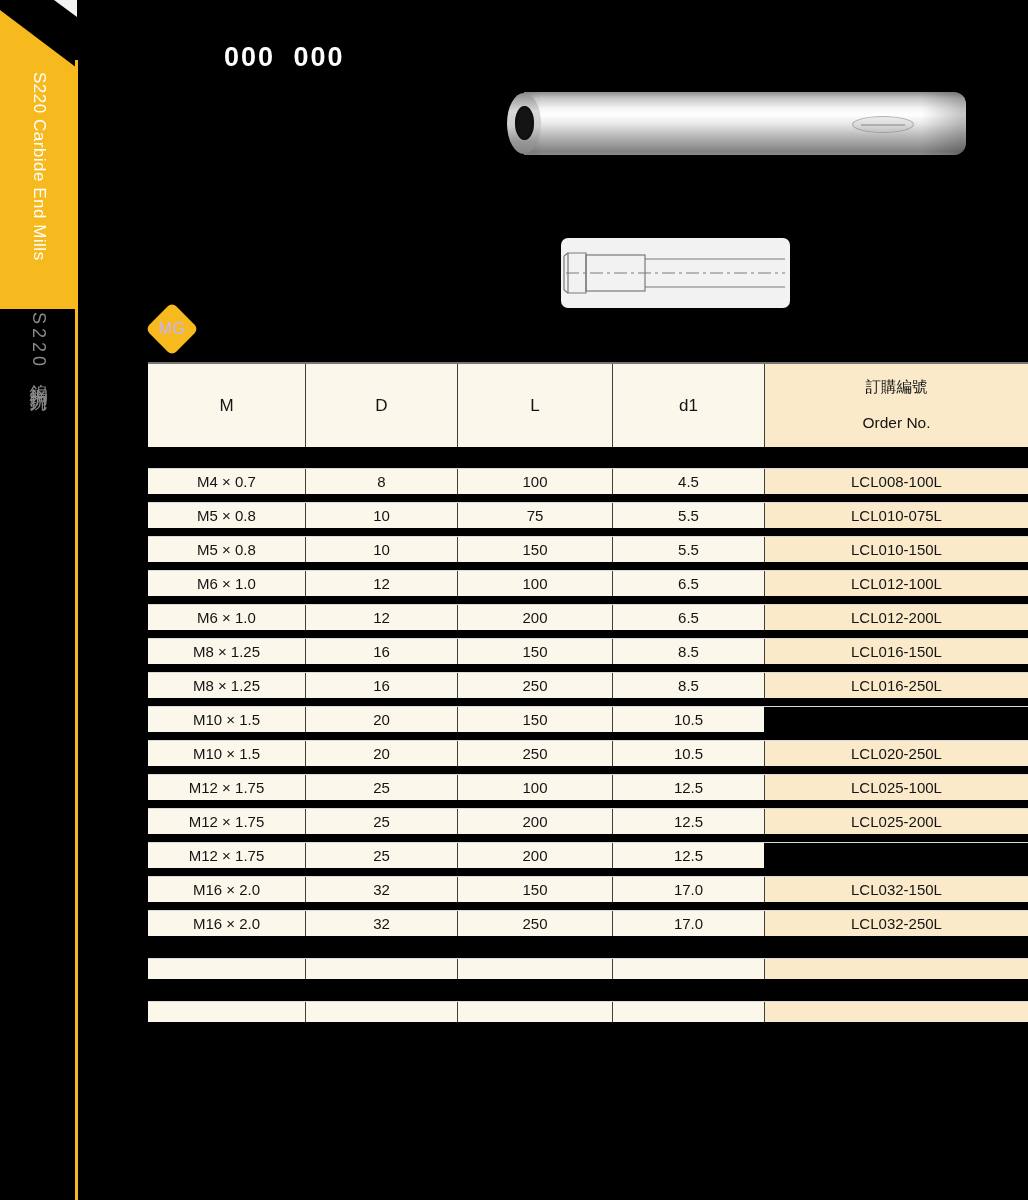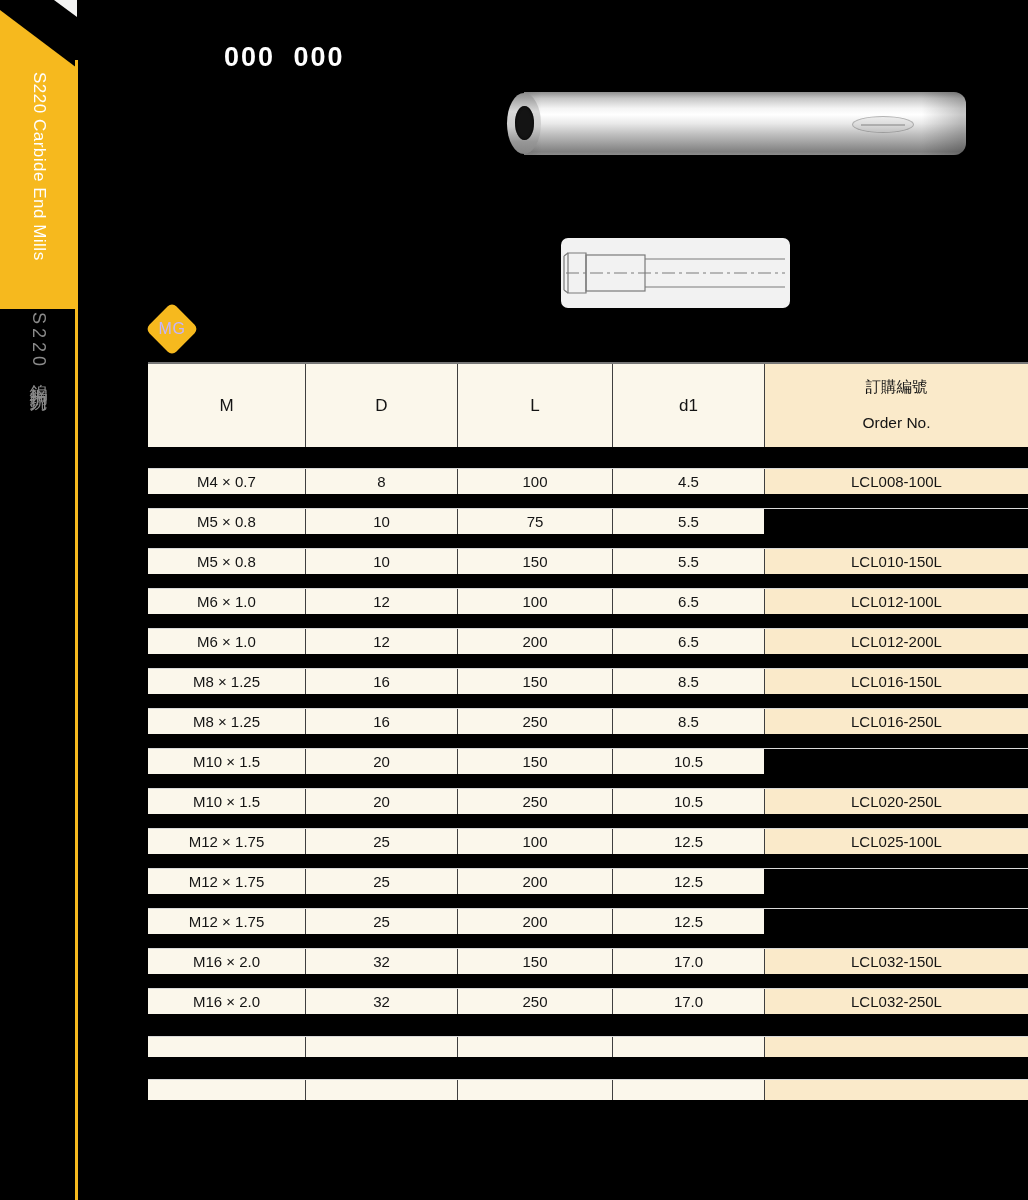--- a/index.html
+++ b/index.html
@@ -129,21 +129,21 @@
   .c-d{width:152px;}
   .c-l{width:155px;}
   .c-d1{width:152px;}
   .c-order{flex:1;background:var(--order-bg);gap:16px;}
   .t-header .cell{font-size:17px;}
   .t-header .c-order{
     flex-direction:column;justify-content:space-between;
     padding:13px 0 15px;font-size:15.5px;
   }
   .row{
-    display:flex;height:26px;margin-top:14px;
+    display:flex;height:26px;margin-top:8px;
     border-top:1px solid rgba(255,255,255,0.85);
   }
   .row:first-child{margin-top:21px;}
   .row .cell{font-size:15px;}
   .row.empty{height:21px;margin-top:22px;}
 </style>
 </head>
 <body>
 
 <div id="stage" style="background: rgb(0, 0, 0);">
@@ -200,20 +200,21 @@
     <div class="cell c-d">8</div>
     <div class="cell c-l">100</div>
     <div class="cell c-d1">4.5</div>
     <div class="cell c-order">LCL008-100L</div>
   </div>
         <div class="row">
     <div class="cell c-m">M5 × 0.8</div>
     <div class="cell c-d">10</div>
     <div class="cell c-l">75</div>
     <div class="cell c-d1">5.5</div>
+    <div class="cell c-order">LCL010-075L</div>
   </div>
         <div class="row">
     <div class="cell c-m">M5 × 0.8</div>
     <div class="cell c-d">10</div>
     <div class="cell c-l">150</div>
     <div class="cell c-d1">5.5</div>
     <div class="cell c-order">LCL010-150L</div>
   </div>
         <div class="row">
     <div class="cell c-m">M6 × 1.0</div>
@@ -261,20 +262,21 @@
     <div class="cell c-d">25</div>
     <div class="cell c-l">100</div>
     <div class="cell c-d1">12.5</div>
     <div class="cell c-order">LCL025-100L</div>
   </div>
         <div class="row">
     <div class="cell c-m">M12 × 1.75</div>
     <div class="cell c-d">25</div>
     <div class="cell c-l">200</div>
     <div class="cell c-d1">12.5</div>
+    <div class="cell c-order">LCL025-200L</div>
   </div>
         <div class="row">
     <div class="cell c-m">M12 × 1.75</div>
     <div class="cell c-d">25</div>
     <div class="cell c-l">200</div>
     <div class="cell c-d1">12.5</div>
   </div>
         <div class="row">
     <div class="cell c-m">M16 × 2.0</div>
     <div class="cell c-d">32</div>

